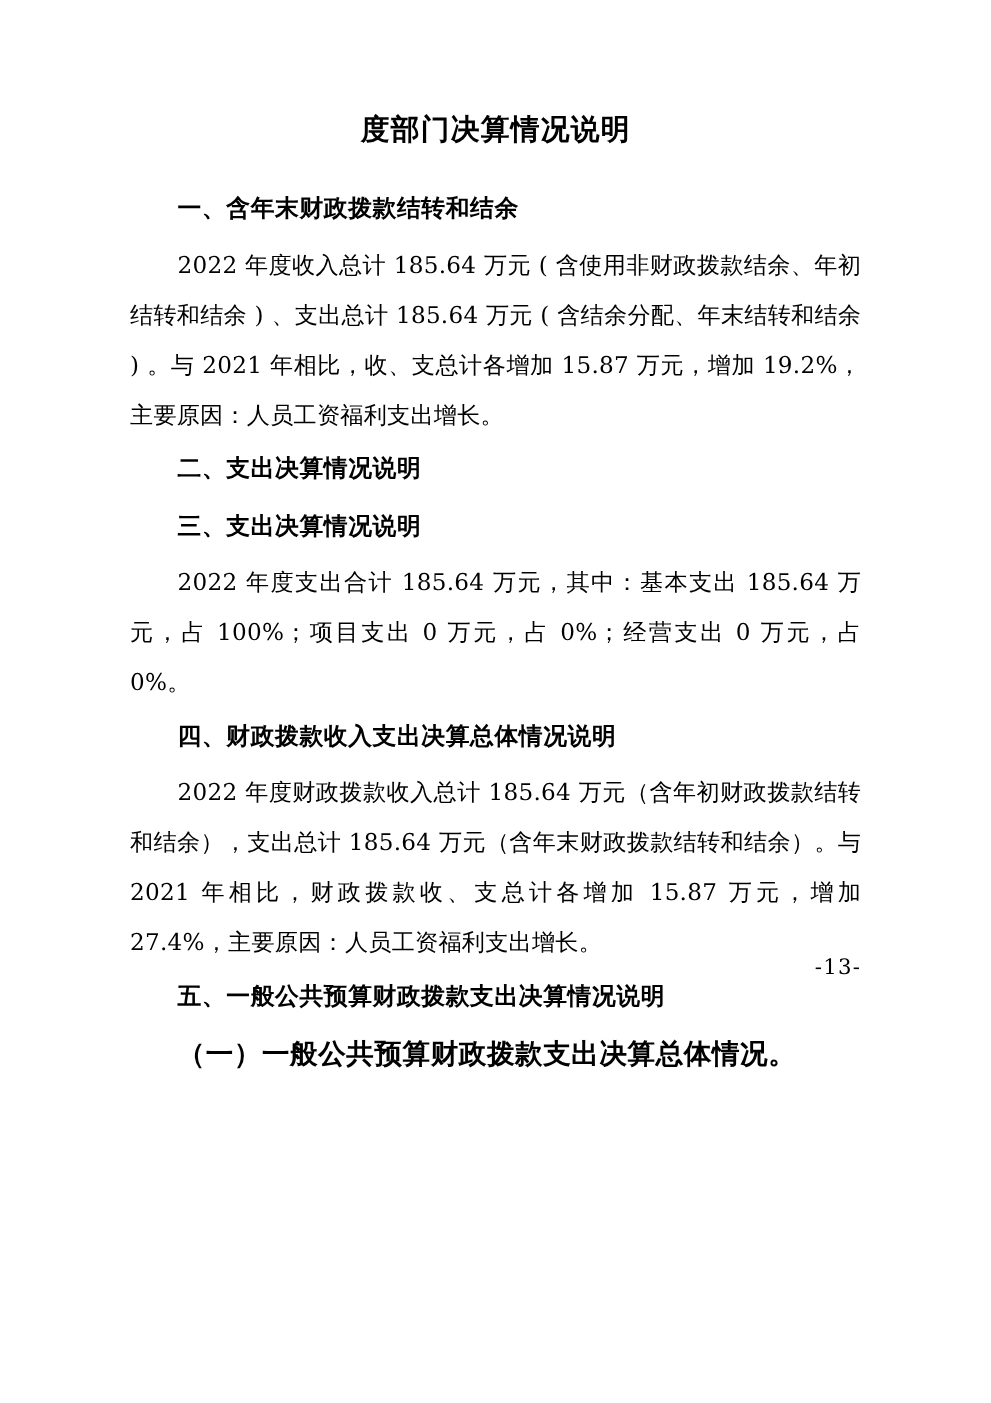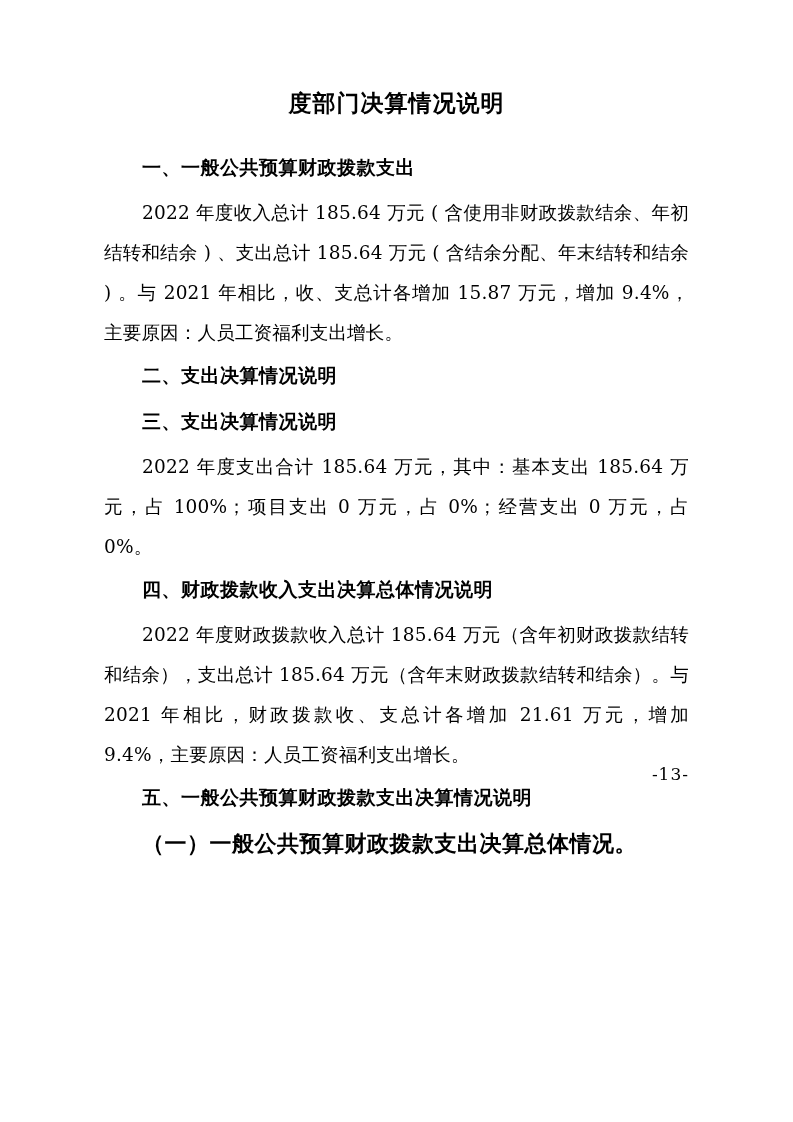--- a/index.html
+++ b/index.html
@@ -65,29 +65,29 @@
     letter-spacing: 1px;
   }
 </style>
 </head>
 <body>
 
 <div class="page">
 
   <h1 class="doc-title">度部门决算情况说明</h1>
 
-  <div class="section-heading">一、一般公共预算财政拨款支出</div>
-  <p class="body-para">2022 年度收入总计 185.64 万元 ( 含使用非财政拨款结余、年初结转和结余 ) 、支出总计 185.64 万元 ( 含结余分配、年末结转和结余 ) 。与 2021 年相比，收、支总计各增加 15.87 万元，增加 9.4%，主要原因：人员工资福利支出增长。</p>
+  <div class="section-heading">一、含年末财政拨款结转和结余</div>
+  <p class="body-para">2022 年度收入总计 185.64 万元 ( 含使用非财政拨款结余、年初结转和结余 ) 、支出总计 185.64 万元 ( 含结余分配、年末结转和结余 ) 。与 2021 年相比，收、支总计各增加 15.87 万元，增加 19.2%，主要原因：人员工资福利支出增长。</p>
 
   <div class="section-heading">二、支出决算情况说明</div>
 
   <div class="section-heading">三、支出决算情况说明</div>
   <p class="body-para">2022 年度支出合计 185.64 万元，其中：基本支出 185.64 万元，占 100%；项目支出 0 万元，占 0%；经营支出 0 万元，占 0%。</p>
 
   <div class="section-heading">四、财政拨款收入支出决算总体情况说明</div>
-  <p class="body-para">2022 年度财政拨款收入总计 185.64 万元（含年初财政拨款结转和结余），支出总计 185.64 万元（含年末财政拨款结转和结余）。与 2021 年相比，财政拨款收、支总计各增加 21.61 万元，增加 9.4%，主要原因：人员工资福利支出增长。</p>
+  <p class="body-para">2022 年度财政拨款收入总计 185.64 万元（含年初财政拨款结转和结余），支出总计 185.64 万元（含年末财政拨款结转和结余）。与 2021 年相比，财政拨款收、支总计各增加 15.87 万元，增加 27.4%，主要原因：人员工资福利支出增长。</p>
 
   <div class="section-heading">五、一般公共预算财政拨款支出决算情况说明</div>
   <div class="sub-heading">（一）一般公共预算财政拨款支出决算总体情况。</div>
 
   <div class="page-number">-13-</div>
 
 </div>
 
 </body></html>

